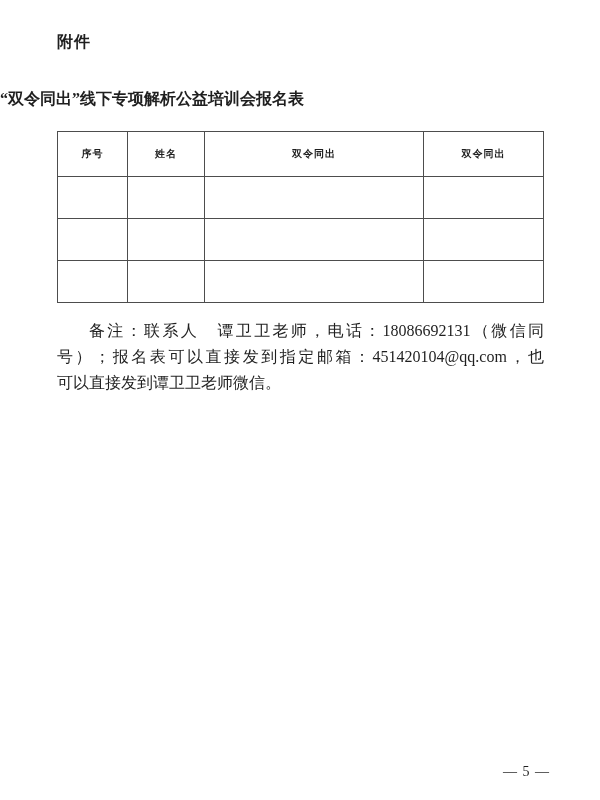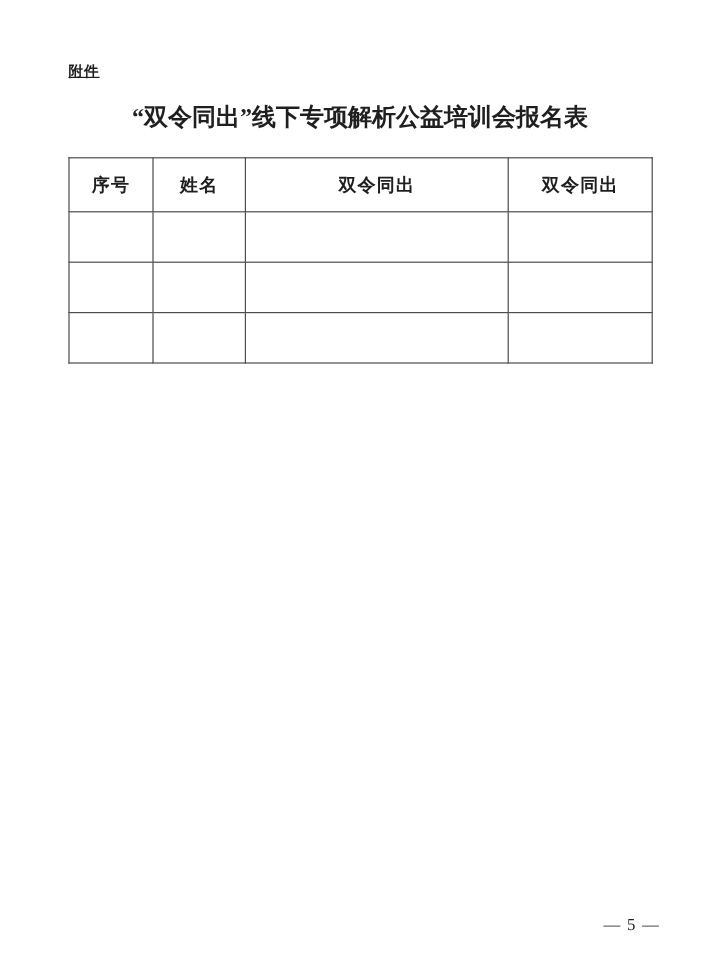--- a/index.html
+++ b/index.html
@@ -16,35 +16,34 @@
     width: 600px;
     height: 800px;
     background: var(--background);
     color: var(--text);
     font-family: "Liberation Serif", "DejaVu Serif", serif;
     overflow: hidden;
   }
   .attachment-label {
     position: absolute;
     left: 57px;
-    top: 50px;
+    top: 33px;
     font-family: "Liberation Sans", "DejaVu Sans", sans-serif;
     font-weight: bold;
-    font-size: 12px;
+    font-size: 16px;
     line-height: 18px;
     letter-spacing: 1px;
-    text-decoration: underline;
   }
   .doc-title {
     position: absolute;
     left: 0;
     top: 87px;
     width: 100%;
-    text-align: center;
-    font-size: 20px;
+    text-align: left;
+    font-size: 16px;
     font-weight: bold;
     line-height: 23px;
   }
   .signup-table {
     position: absolute;
     left: 57px;
     top: 131px;
     width: 486px;
     border-collapse: collapse;
     table-layout: fixed;
@@ -53,21 +52,21 @@
   .signup-table col.c2 { width: 77px; }
   .signup-table col.c3 { width: 219px; }
   .signup-table col.c4 { width: 120px; }
   .signup-table th, .signup-table td {
     border: 1px solid var(--border);
     background: var(--background);
   }
   .signup-table th {
     height: 45px;
     font-family: "Liberation Sans", "DejaVu Sans", sans-serif;
-    font-size: 15px;
+    font-size: 10px;
     font-weight: bold;
     text-align: center;
     vertical-align: middle;
     letter-spacing: 1px;
   }
   .signup-table td {
     height: 42px;
   }
   .note {
     position: absolute;
@@ -135,16 +134,21 @@
       </tr>
       <tr>
         <td></td>
         <td></td>
         <td></td>
         <td></td>
       </tr>
     </tbody>
   </table>
 
+  <div class="note">
+    <div class="note-line indent justify-last">备注：联系人　谭卫卫老师，电话：18086692131（微信同</div>
+    <div class="note-line justify-last">号）；报名表可以直接发到指定邮箱：451420104@qq.com，也</div>
+    <div class="note-line">可以直接发到谭卫卫老师微信。</div>
+  </div>
 
   <div class="page-footer">— 5 —</div>
 
 </div>
 
 </body></html>

